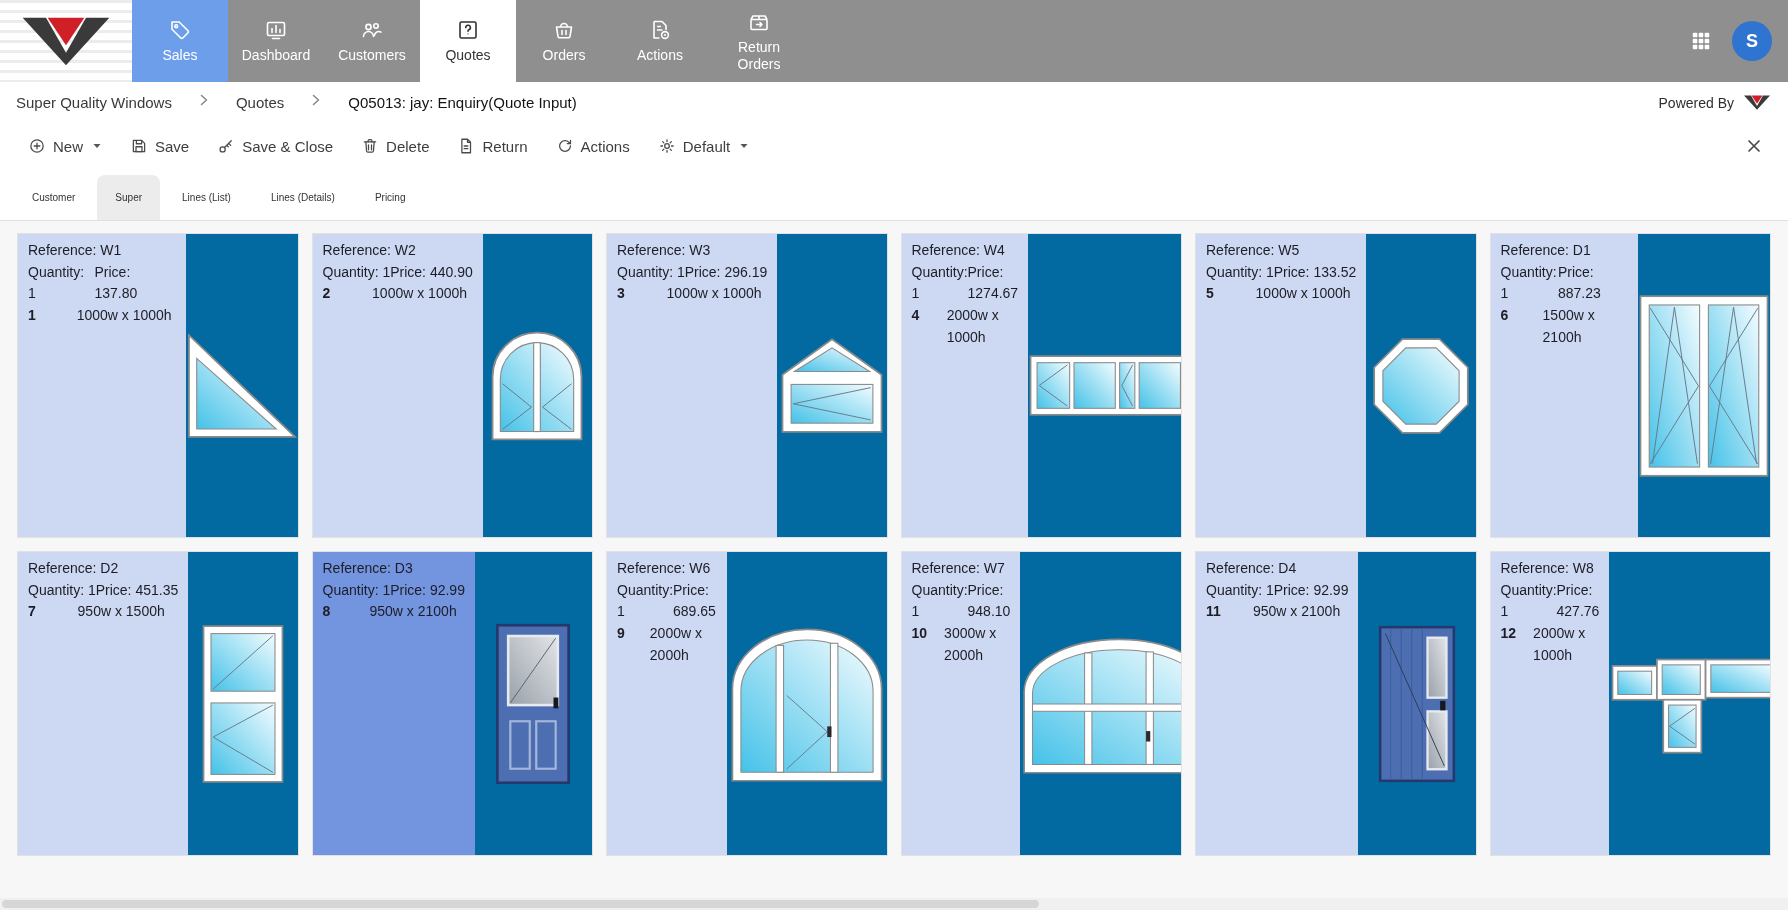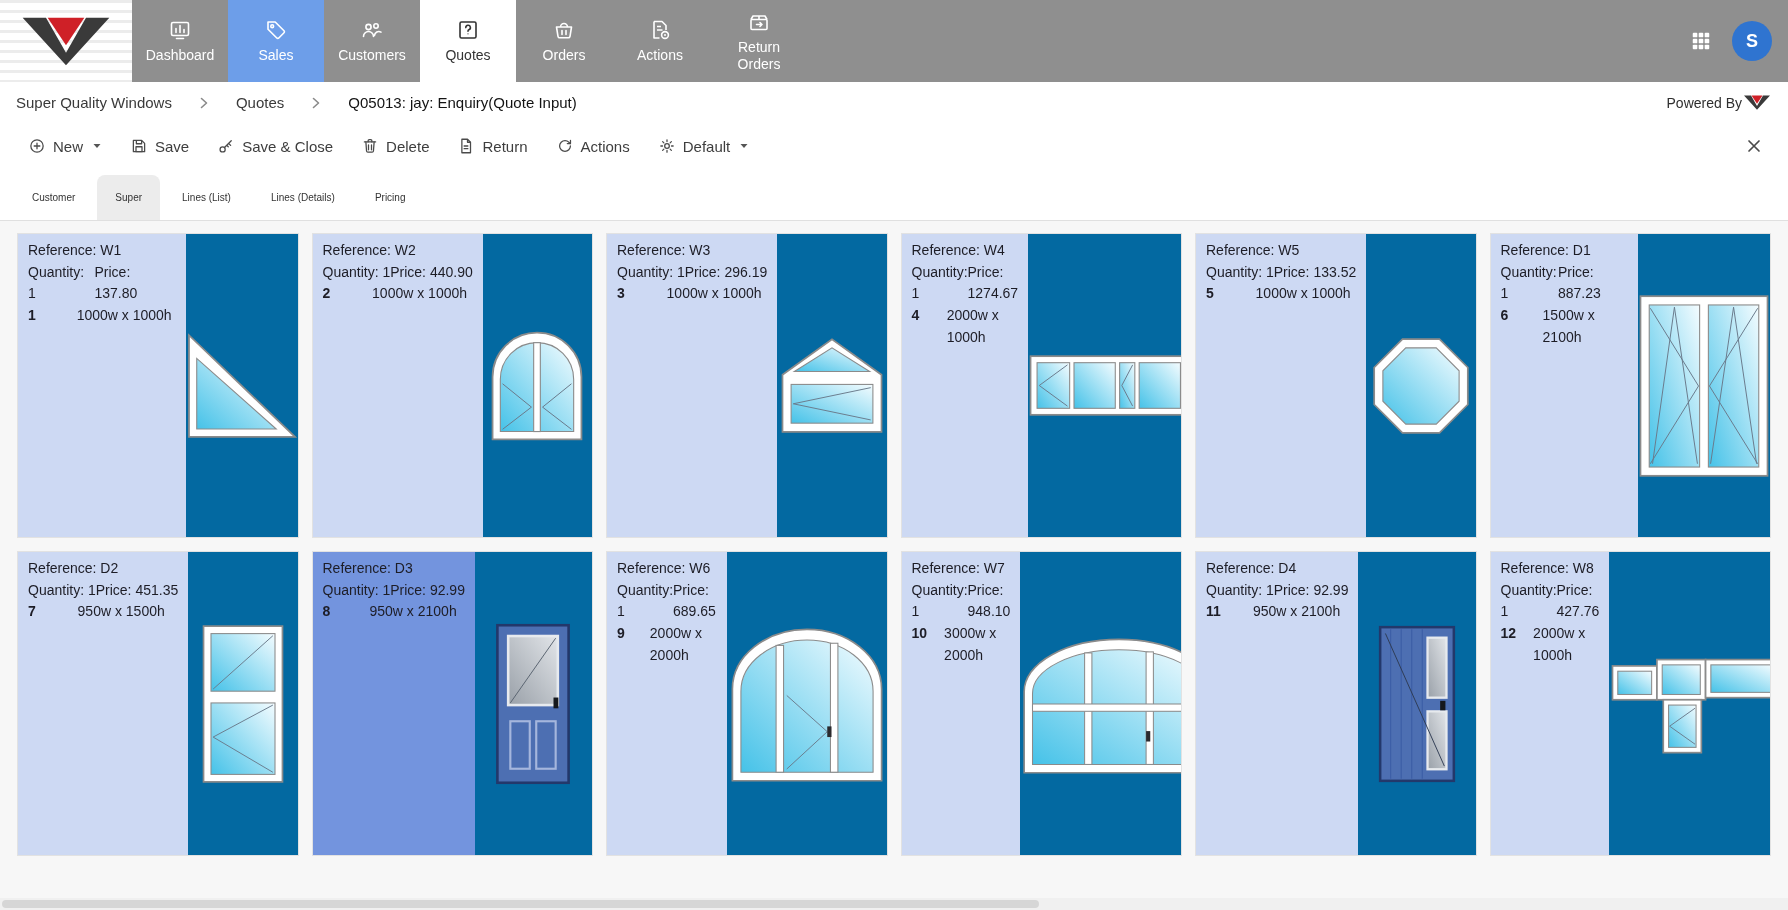--- a/index.html
+++ b/index.html
@@ -15,25 +15,25 @@
   .nav-item.highlighted{background:var(--nav-highlight,#6d9ee9)}
   .nav-item.active{background:#fff;color:#333}
   .nav-icon{height:24px;display:flex}
   .nav-label{max-width:82px}
   .nav-spacer{flex:1}
   .apps-btn{background:none;border:none;color:#fff;align-self:center;margin-right:20px;cursor:pointer;display:flex}
   .avatar{width:40px;height:40px;border-radius:50%;background:var(--avatar-bg,#2f74d0);color:#fff;font-size:18px;font-weight:bold;display:flex;align-items:center;justify-content:center;align-self:center;margin-right:16px;cursor:pointer}
 
   
   .breadcrumb-bar{flex:0 0 41px;background:#fff;display:flex;align-items:center;padding:0 16px;font-size:15px;color:#3a3a3a}
-  .crumbs{display:flex;align-items:center;gap:28px;flex:1}
+  .crumbs{display:flex;gap:28px;flex:1}
   .crumb{cursor:pointer}
   .crumb.current{font-weight:400;color:#131313;cursor:default}
   .crumb-sep{display:flex;color:#8a8a8a}
-  .powered{display:flex;align-items:center;color:#2f2f2f;font-size:14px}
+  .powered{display:flex;align-items:center;gap:8px;color:#2f2f2f;font-size:14px}
 
   
   .toolbar{flex:0 0 46px;background:#fff;display:flex;align-items:center;padding:0 18px}
   .toolbar-items{display:flex;align-items:flex-start;gap:8px;flex:1}
   .tb-btn{display:flex;align-items:center;gap:7px;background:none;border:none;font-family:inherit;font-size:15px;color:#3e3e3e;padding:6px 10px;cursor:pointer}
   .tb-icon{display:flex;color:#4a4a4a}
   .tb-caret{display:flex;color:#555;margin-left:2px}
   .close-btn{background:none;border:none;color:#4a4a4a;cursor:pointer;display:flex;padding:4px;margin-right:4px}
 
   
@@ -75,37 +75,37 @@
 <div class="app">
 
   <header class="topnav">
     <div class="logo">
       <svg width="100" height="56" viewBox="0 0 120 66">
         <path d="M8 5 L36 5 L60 47 L84 5 L112 5 L60 62 Z" fill="#3a3a3a"></path>
         <path d="M38 5 L82 5 L60 38 Z" fill="#cf2027"></path>
       </svg>
     </div>
     <nav class="nav-items">
+        <div class="nav-item highlighted">
+          <span class="nav-icon">
+            <svg viewBox="0 0 24 24" width="24" height="24" fill="none" stroke="currentColor" stroke-width="1.6" stroke-linejoin="round">
+              <path d="M4 4h7.2L20 12.8a1.4 1.4 0 0 1 0 2L14.8 20a1.4 1.4 0 0 1-2 0L4 11.2Z"></path>
+              <circle cx="8.2" cy="8.2" r="1.4"></circle>
+            </svg>
+          </span>
+          <span class="nav-label">Sales</span>
+        </div>
         <div class="nav-item">
           <span class="nav-icon">
             <svg viewBox="0 0 24 24" width="24" height="24" fill="none" stroke="currentColor" stroke-width="1.6" stroke-linecap="round">
               <rect x="3.5" y="4.5" width="17" height="13" rx="1.5"></rect>
               <path d="M8 14.5v-4M12 14.5V7.5M16 14.5v-3M8.5 20.5h7"></path>
             </svg>
           </span>
           <span class="nav-label">Dashboard</span>
-        </div>
-        <div class="nav-item highlighted">
-          <span class="nav-icon">
-            <svg viewBox="0 0 24 24" width="24" height="24" fill="none" stroke="currentColor" stroke-width="1.6" stroke-linejoin="round">
-              <path d="M4 4h7.2L20 12.8a1.4 1.4 0 0 1 0 2L14.8 20a1.4 1.4 0 0 1-2 0L4 11.2Z"></path>
-              <circle cx="8.2" cy="8.2" r="1.4"></circle>
-            </svg>
-          </span>
-          <span class="nav-label">Sales</span>
         </div>
         <div class="nav-item">
           <span class="nav-icon">
             <svg viewBox="0 0 24 24" width="24" height="24" fill="none" stroke="currentColor" stroke-width="1.6" stroke-linecap="round">
               <circle cx="8.5" cy="9" r="2.6"></circle>
               <circle cx="16" cy="8" r="2.2"></circle>
               <path d="M3.5 18.5a5 5 0 0 1 10 0"></path>
               <path d="M14.5 17.5a4.3 4.3 0 0 1 6.5-3.4"></path>
             </svg>
           </span>

